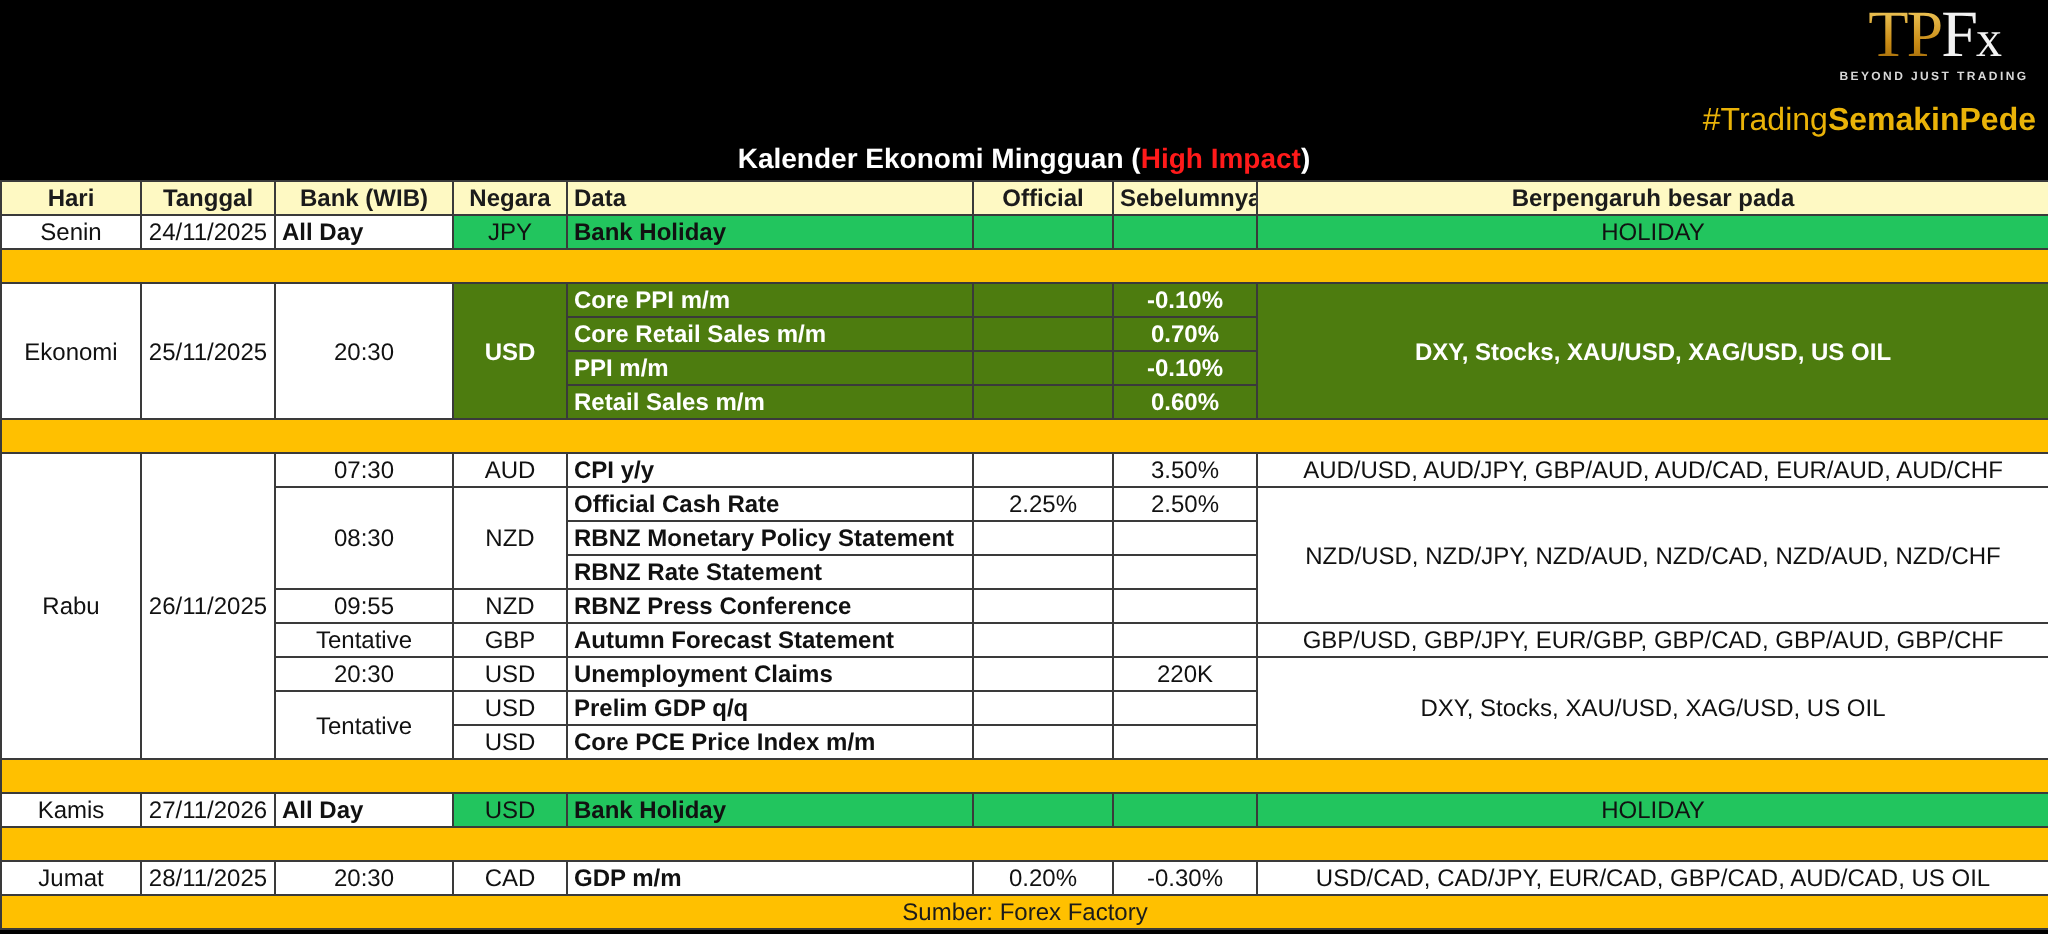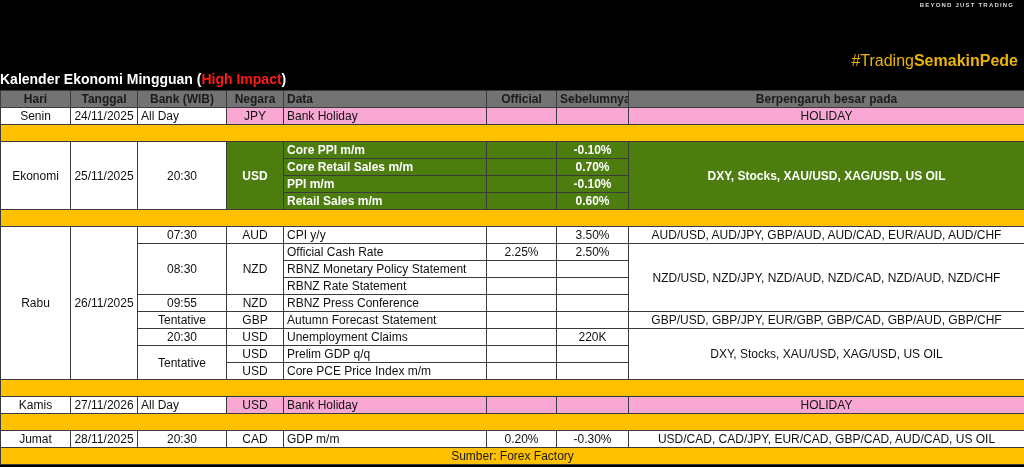--- a/index.html
+++ b/index.html
@@ -6,40 +6,41 @@
   body { width: 1024px; height: 467px; overflow: hidden; position: relative; font-family: "Liberation Sans", "DejaVu Sans", sans-serif; }
   .top-black { position: absolute; left: 0; top: 0; width: 1024px; height: 90px; background: #000; }
   .logo { position: absolute; left: 912px; top: 2px; width: 110px; text-align: center; }
   .logo-mark { font-family: "Liberation Serif", "DejaVu Serif", serif; font-size: 33px; line-height: 32px; letter-spacing: -1px; }
   .logo-mark .g { color: #d9a227; background: linear-gradient(180deg,#f7d56a 0%,#c88a14 60%,#8f5d07 100%); -webkit-background-clip: text; background-clip: text; -webkit-text-fill-color: transparent; }
   .logo-mark .w { color: #f2f2f2; }
   .logo-mark .x { font-size: 26px; }
   .logo-tag { color: #d8d8d8; font-size: 6px; letter-spacing: 1.2px; font-weight: bold; margin-top: 0px; }
   .hashtag { position: absolute; right: 6px; top: 52px; color: #eab308; font-size: 16px; }
   .hashtag b { font-weight: bold; }
-  .title { position: absolute; left: 0; top: 71px; width: 1024px; color: #fff; font-size: 14px; font-weight: bold; }
+  .title { position: absolute; left: 0; top: 71px; width: 1024px; text-align: center; color: #fff; font-size: 14px; font-weight: bold; }
   .title .hi { color: #ff1a1a; }
 
   table.cal { position: absolute; left: 0; top: 90px; width: 1024px; border-collapse: collapse; table-layout: fixed; font-size: 12px; color: #111; }
   table.cal td, table.cal th { border: 1px solid #3a3a3a; height: 16px; padding: 0 3px; white-space: nowrap; overflow: hidden; line-height: 16px; }
-  table.cal th { background: #737373; font-weight: bold; color: #1b1b1b; }
+  table.cal th { background: #fef9c3; font-weight: bold; color: #1b1b1b; }
   .c { text-align: center; }
-  .l { text-align: left; }
+  .l { text-align: left; font-weight: bold; }
   .wh { background: #fff; }
-  .gr { background: #f9a8d4; margin-top: 20px; }
+  .gr { background: #22c55e; margin-top: 20px; }
   .rd { background: #4d7c0f; color: #fff; font-weight: bold; }
   .sp td { background: #ffc000; height: 16px; }
   .foot td { background: #ffc000; text-align: center; font-weight: normal; color: #1b1b1b; }
 </style>
 </head>
 <body>
 
 <div class="top-black"></div>
 
 <div class="logo">
+  <div class="logo-mark"><span class="g">TP</span><span class="w">F</span><span class="w x">x</span></div>
   <div class="logo-tag">BEYOND JUST TRADING</div>
 </div>
 
 <div class="hashtag"><span>#Trading</span><b>SemakinPede</b></div>
 
 <div class="title"><span>Kalender Ekonomi Mingguan (</span><span class="hi">High Impact</span><span>)</span></div>
 
 <table class="cal">
   <colgroup>
     <col style="width:70px">

